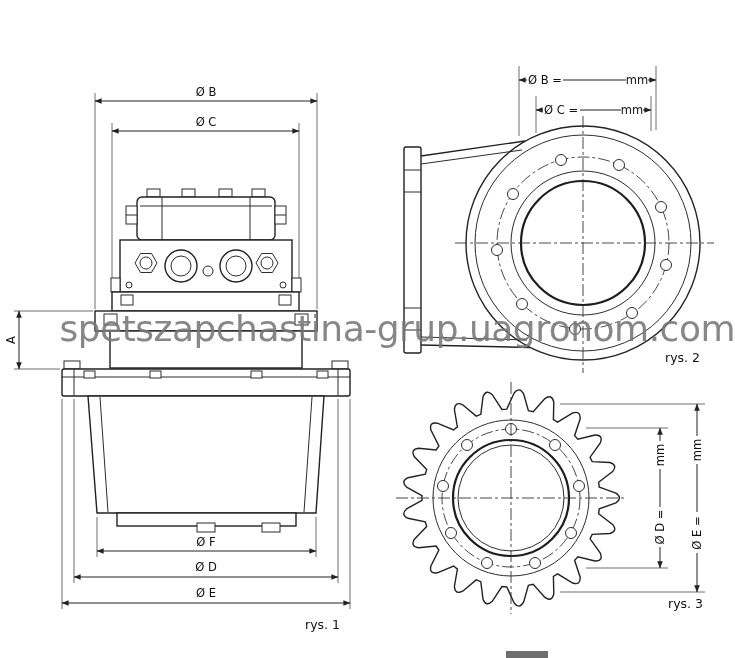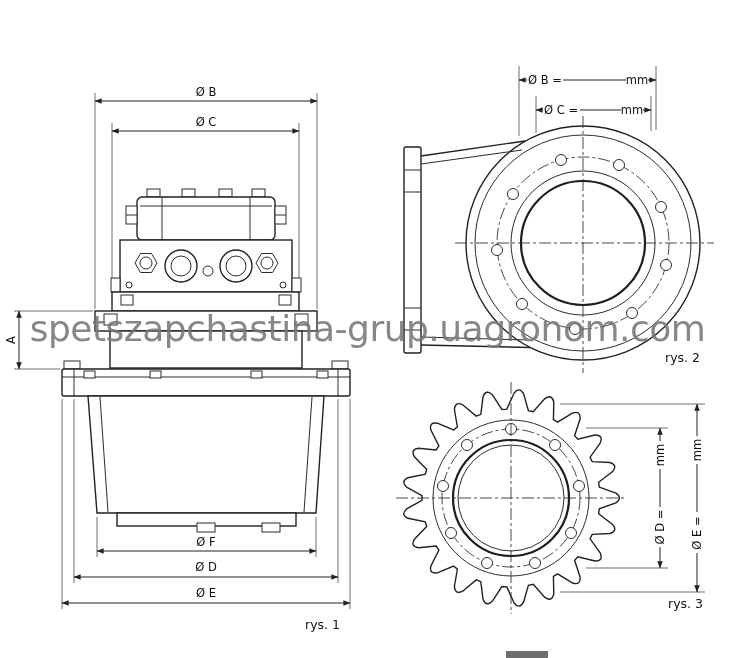--- a/index.html
+++ b/index.html
@@ -12,21 +12,21 @@
   .thin{stroke:#2c2c2c;stroke-width:1;fill:none;}
   .thinf{stroke:#2c2c2c;stroke-width:1;fill:#fff;}
   .bold{stroke:#1d1d1d;stroke-width:2.2;fill:none;}
   .ext{stroke:#4a4a4a;stroke-width:0.8;fill:none;}
   .dim{stroke:#222;stroke-width:1;fill:none;}
   .cl{stroke:#333;stroke-width:0.9;stroke-dasharray:12 3 3 3;fill:none;}
   text{font-family:"DejaVu Sans",sans-serif;fill:#111;}
   .dimtext{font-size:11.5px;}
   .cap{font-size:12.5px;}
   .watermark{position:absolute;left:0;top:305px;width:735px;height:48px;line-height:48px;
-             text-align:center;font-size:36px;letter-spacing:-0.5px;color:#777;opacity:0.88;
+             text-align:right;font-size:36px;letter-spacing:-0.5px;color:#777;opacity:0.88;
              white-space:nowrap;pointer-events:none;}
   .wm-bottom{position:absolute;left:506px;top:651px;width:42px;height:7px;background:#4a4a4a;opacity:0.8;}
 </style>
 </head>
 <body>
 
 <div class="page">
 
 <svg width="735" height="658" viewBox="0 0 735 658">
   <defs>

